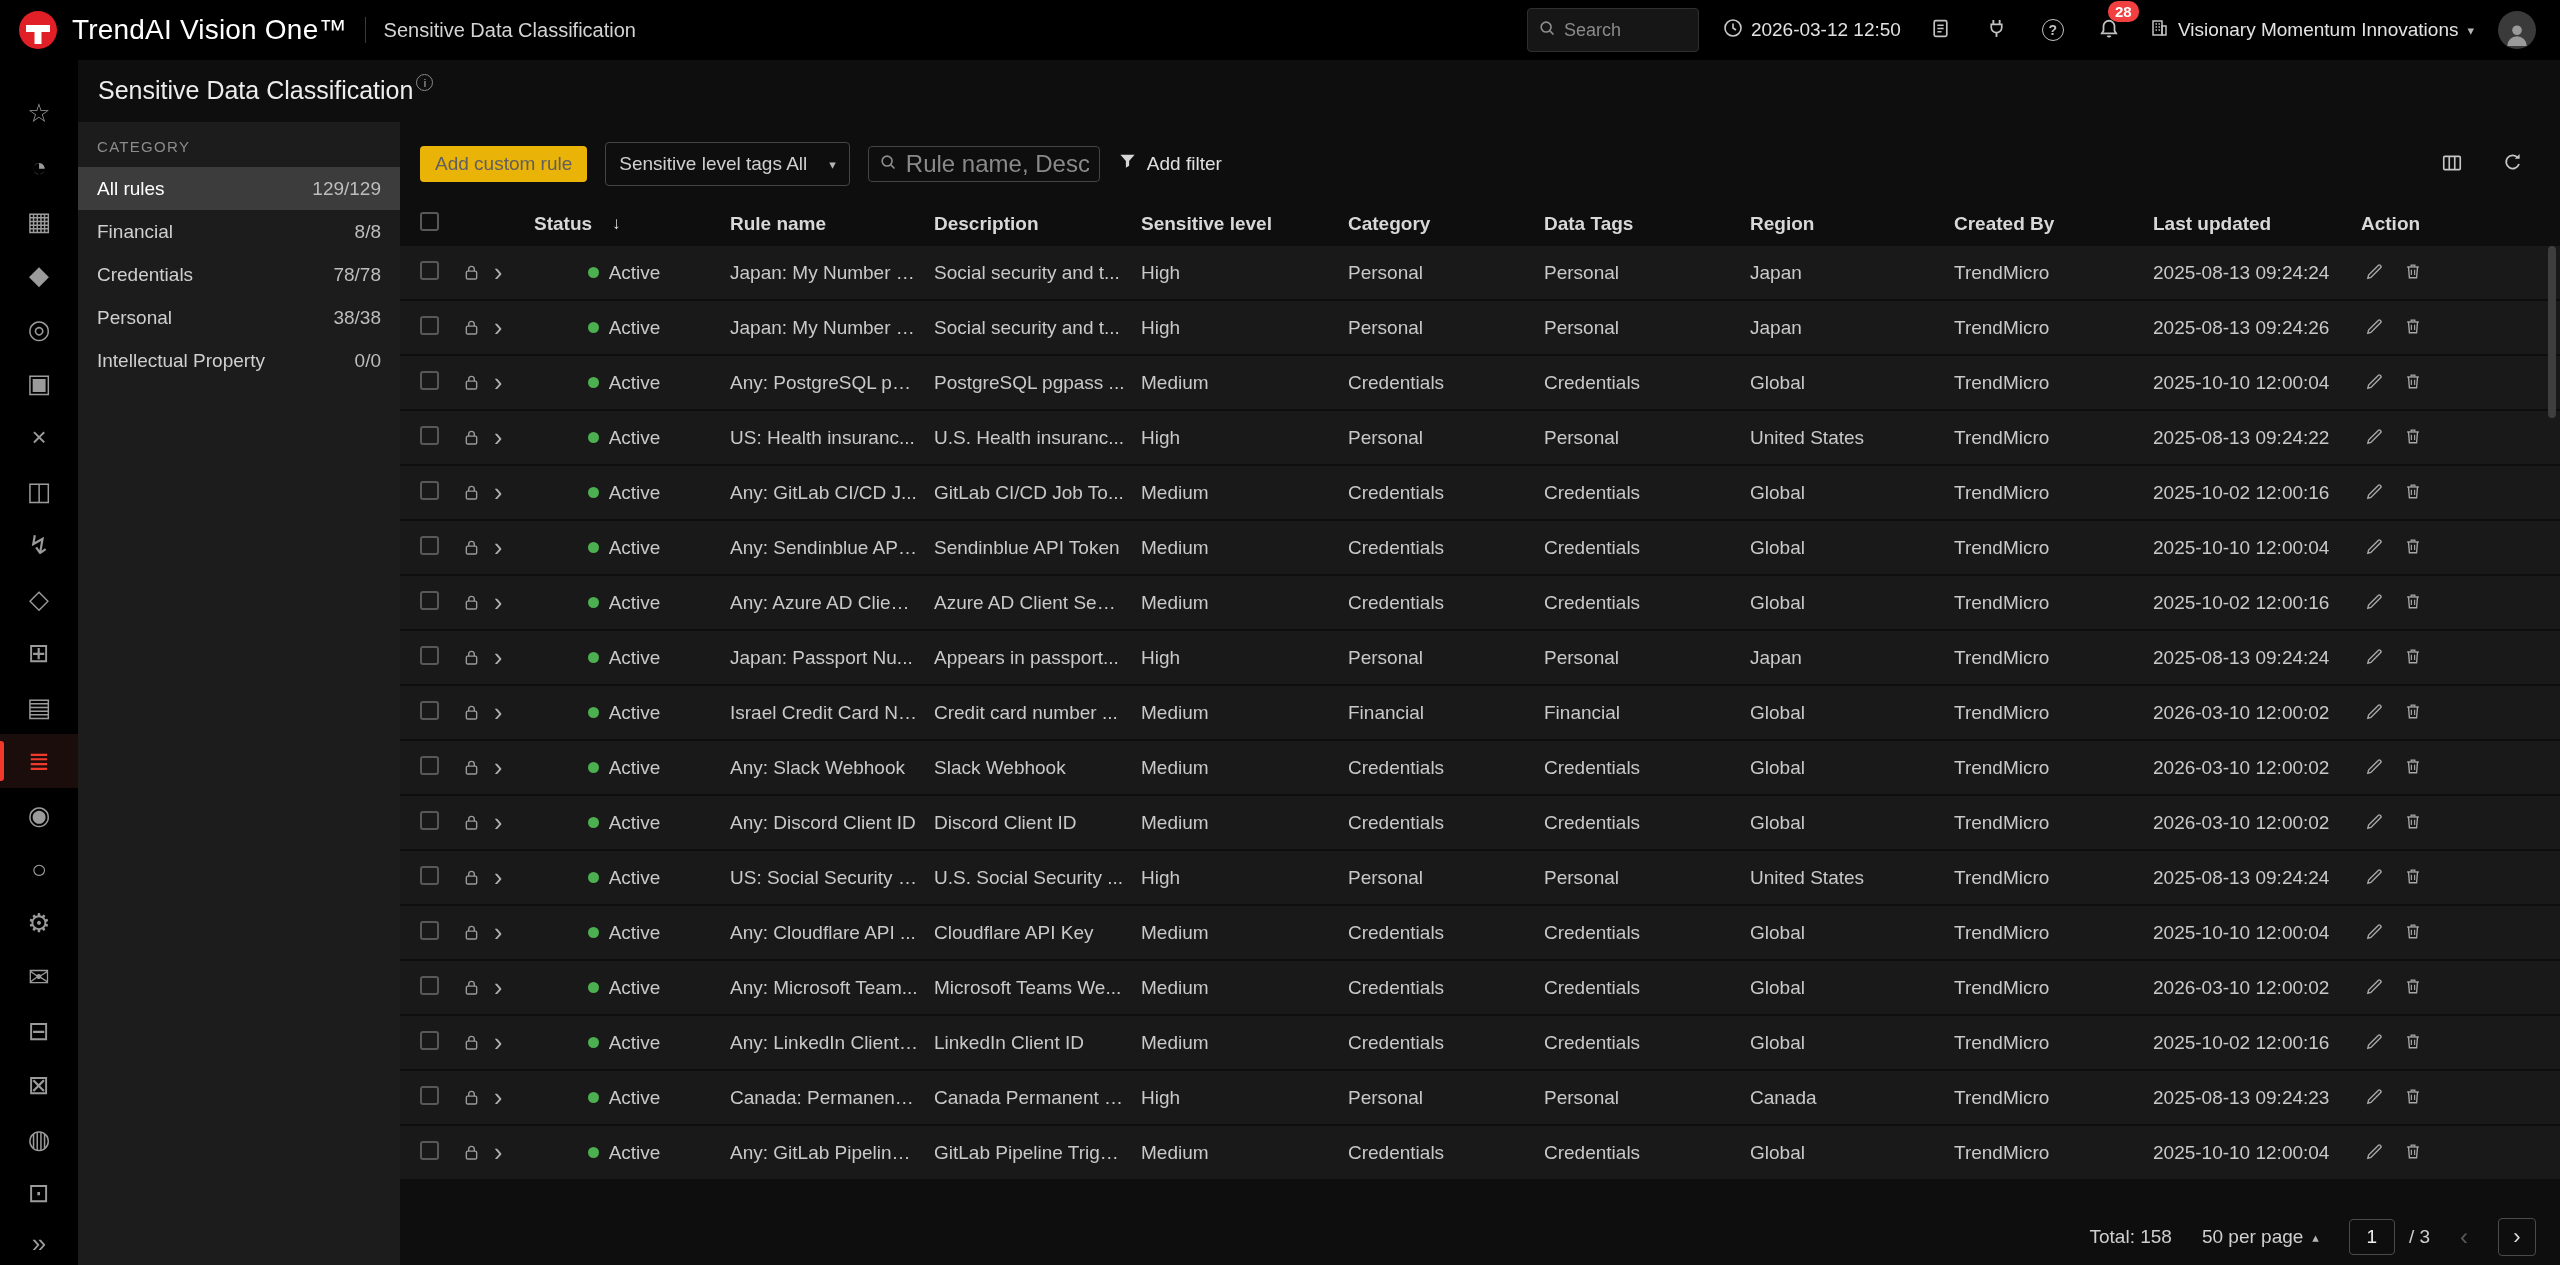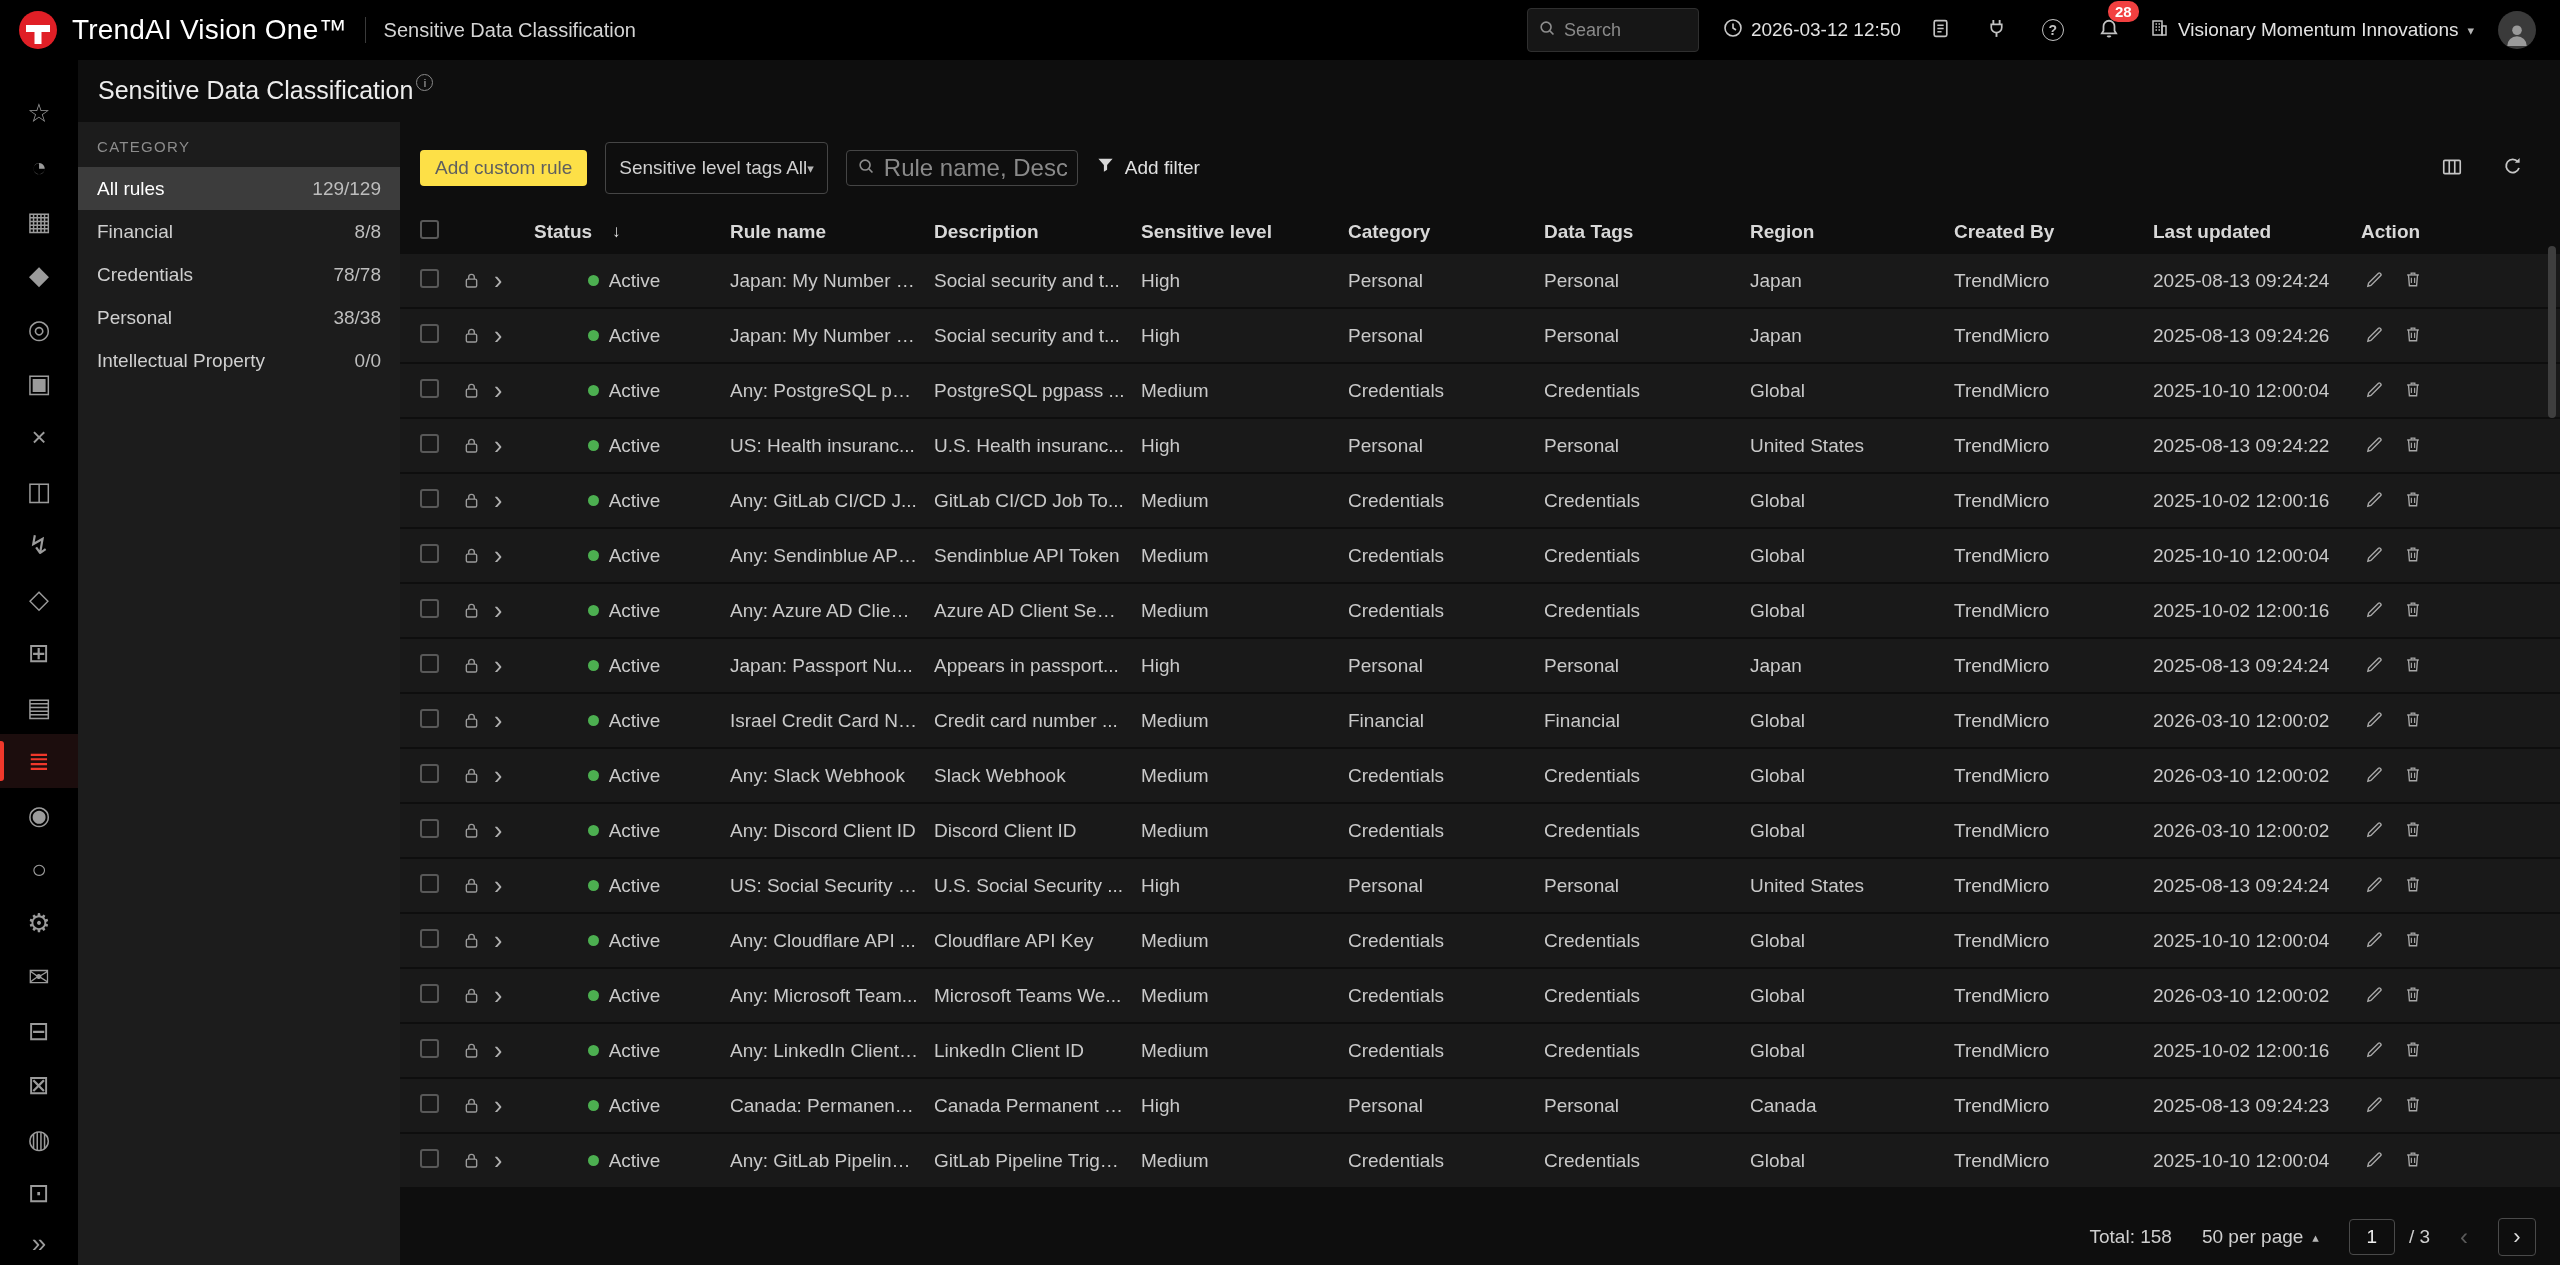--- a/index.html
+++ b/index.html
@@ -63,24 +63,24 @@
   .cat-item { height:43px; display:flex; align-items:center; justify-content:space-between;
     padding:0 19px; font-size:19px; color:#cfcfcf; cursor:pointer; }
   .cat-item .count { color:#bdbdbd; }
   .cat-item.selected { background:#3c3c3c; color:#fff; }
   .edit-cats { position:absolute; bottom:10px; left:0; right:0; text-align:center; background:none; border:none;
     color:#ababab; font-size:19px; padding:12px; cursor:pointer; }
 
   
   .main { flex:1; min-width:0; position:relative; display:flex; flex-direction:column; background:#0e0e0e; }
   .toolbar { flex:none; display:flex; align-items:center; gap:18px; padding:20px 20px 16px; }
-  .btn-disabled { background:#fde047; color:#5f5f5f; border:none; border-radius:4px; height:36px;
+  .btn-disabled { background:#eab308; color:#5f5f5f; border:none; border-radius:4px; height:36px;
     padding:0 15px; font-size:19px; }
-  .dd { height:52px; border:1px solid #454545; border-radius:4px; display:flex; align-items:center;
-    padding:0 13px; font-size:19px; color:#d0d0d0; cursor:pointer; white-space:nowrap; }
+  .dd { height:44px; border:1px solid #454545; border-radius:4px; display:flex; align-items:center;
+    gap:22px; padding:0 13px; font-size:19px; color:#d0d0d0; cursor:pointer; white-space:nowrap; }
   .search-sm { height:36px; width:232px; border:1px solid #454545; border-radius:4px;
     display:flex; align-items:center; gap:9px; padding:0 10px; }
   .search-sm input { background:transparent; border:none; outline:none; color:#ddd; font-size:24px; width:100%; }
   .search-sm input::placeholder { color:#8a8a8a; }
   .btn-filter { background:none; border:none; display:flex; align-items:center; gap:10px; color:#e0e0e0;
     font-size:19px; height:36px; cursor:pointer; }
   .toolbar-spacer { flex:1; }
   .tool-icons { display:flex; align-items:center; gap:28px; margin-right:12px; }
   .tool-icons .tb-iconbtn { color:#c6c6c6; }
 

